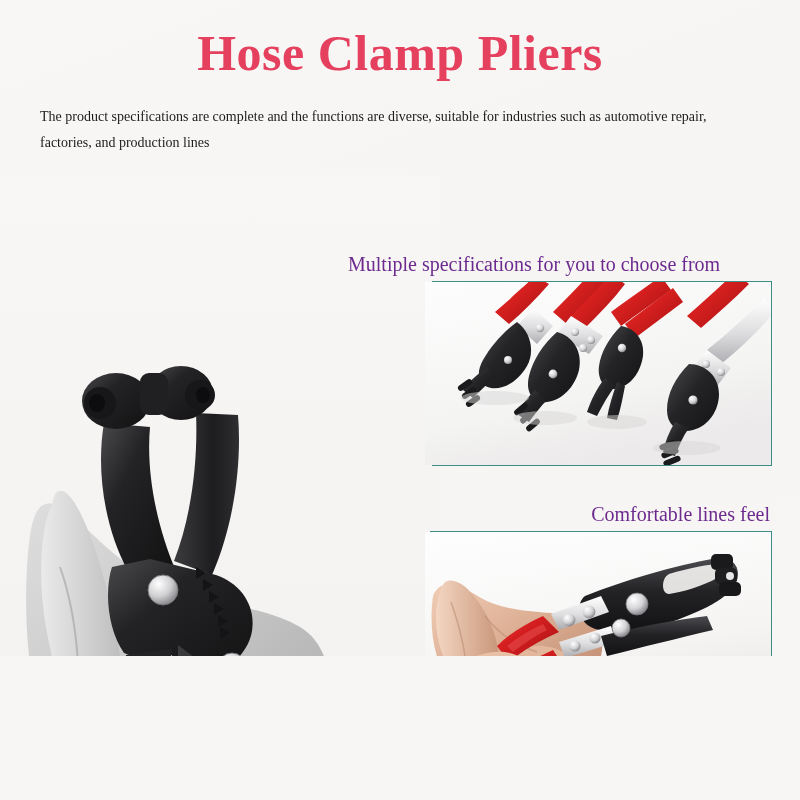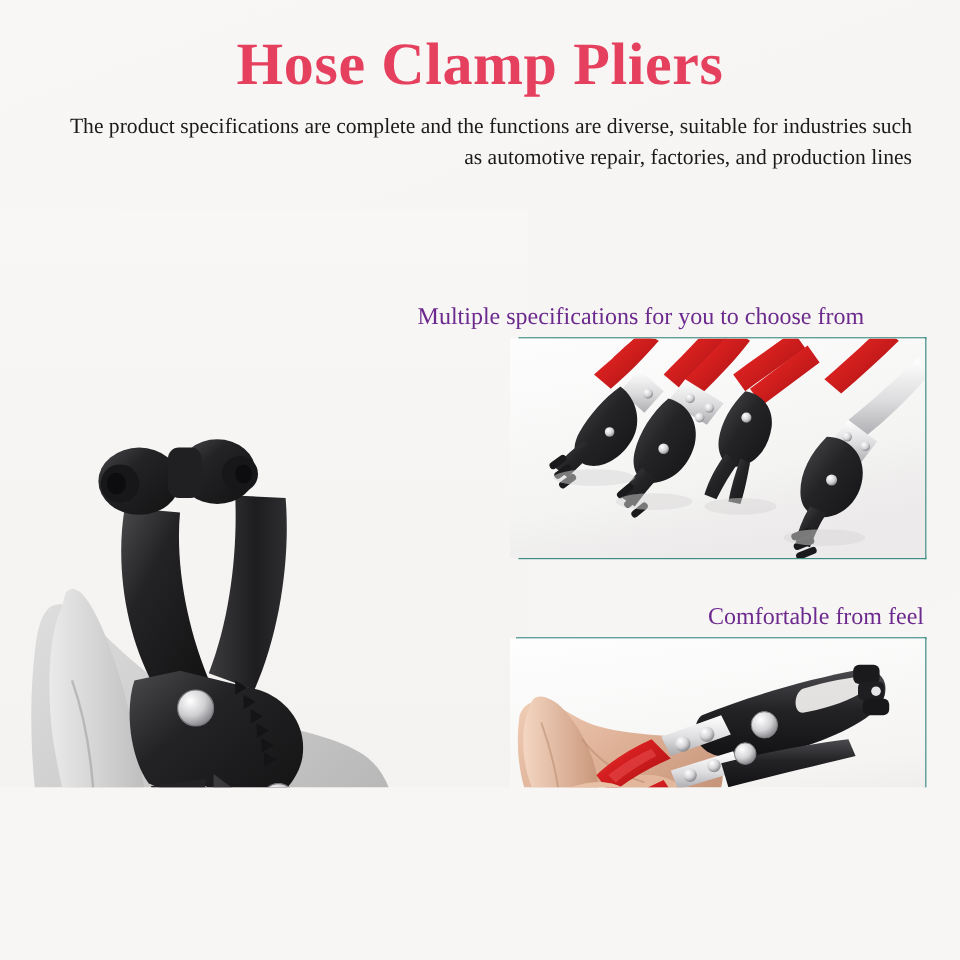--- a/index.html
+++ b/index.html
@@ -31,25 +31,25 @@
     font-family: "Liberation Serif", serif;
     font-size: 50px;
     line-height: 62px;
     font-weight: 700;
     color: #e5405e;
     letter-spacing: 0.5px;
   }
   .page-subtitle {
     position: absolute;
     left: 40px;
-    top: 92px;
+    top: 104px;
     width: 720px;
-    text-align: right;
+    text-align: left;
     font-family: "Liberation Serif", serif;
-    font-size: 18px;
+    font-size: 14px;
     line-height: 26px;
     color: #1b1b1b;
   }
 
   
   .hero-photo {
     position: absolute;
     left: 0px;
     top: 175px;
     width: 440px;
@@ -355,21 +355,21 @@
           <ellipse cx="70" cy="116" rx="34" ry="7"></ellipse>
           <ellipse cx="120" cy="136" rx="32" ry="7"></ellipse>
           <ellipse cx="192" cy="140" rx="30" ry="7"></ellipse>
           <ellipse cx="262" cy="166" rx="34" ry="7"></ellipse>
         </g>
       </svg>
     </div>
   </div>
 
   <div class="panel" id="panel-comfort">
-    <div class="panel-heading">Comfortable from feel</div>
+    <div class="panel-heading">Comfortable lines feel</div>
     <div class="panel-rule rule-top"></div>
     <div class="panel-edge-right"></div>
     <div class="panel-rule rule-bottom"></div>
 
     <div class="panel-photo">
       <svg width="346" height="178" viewBox="0 0 346 178">
         <defs>
           <linearGradient id="cbg" x1="0" y1="0" x2="0.3" y2="1">
             <stop offset="0%" stop-color="#fefefe"></stop>
             <stop offset="75%" stop-color="#f5f4f3"></stop>

